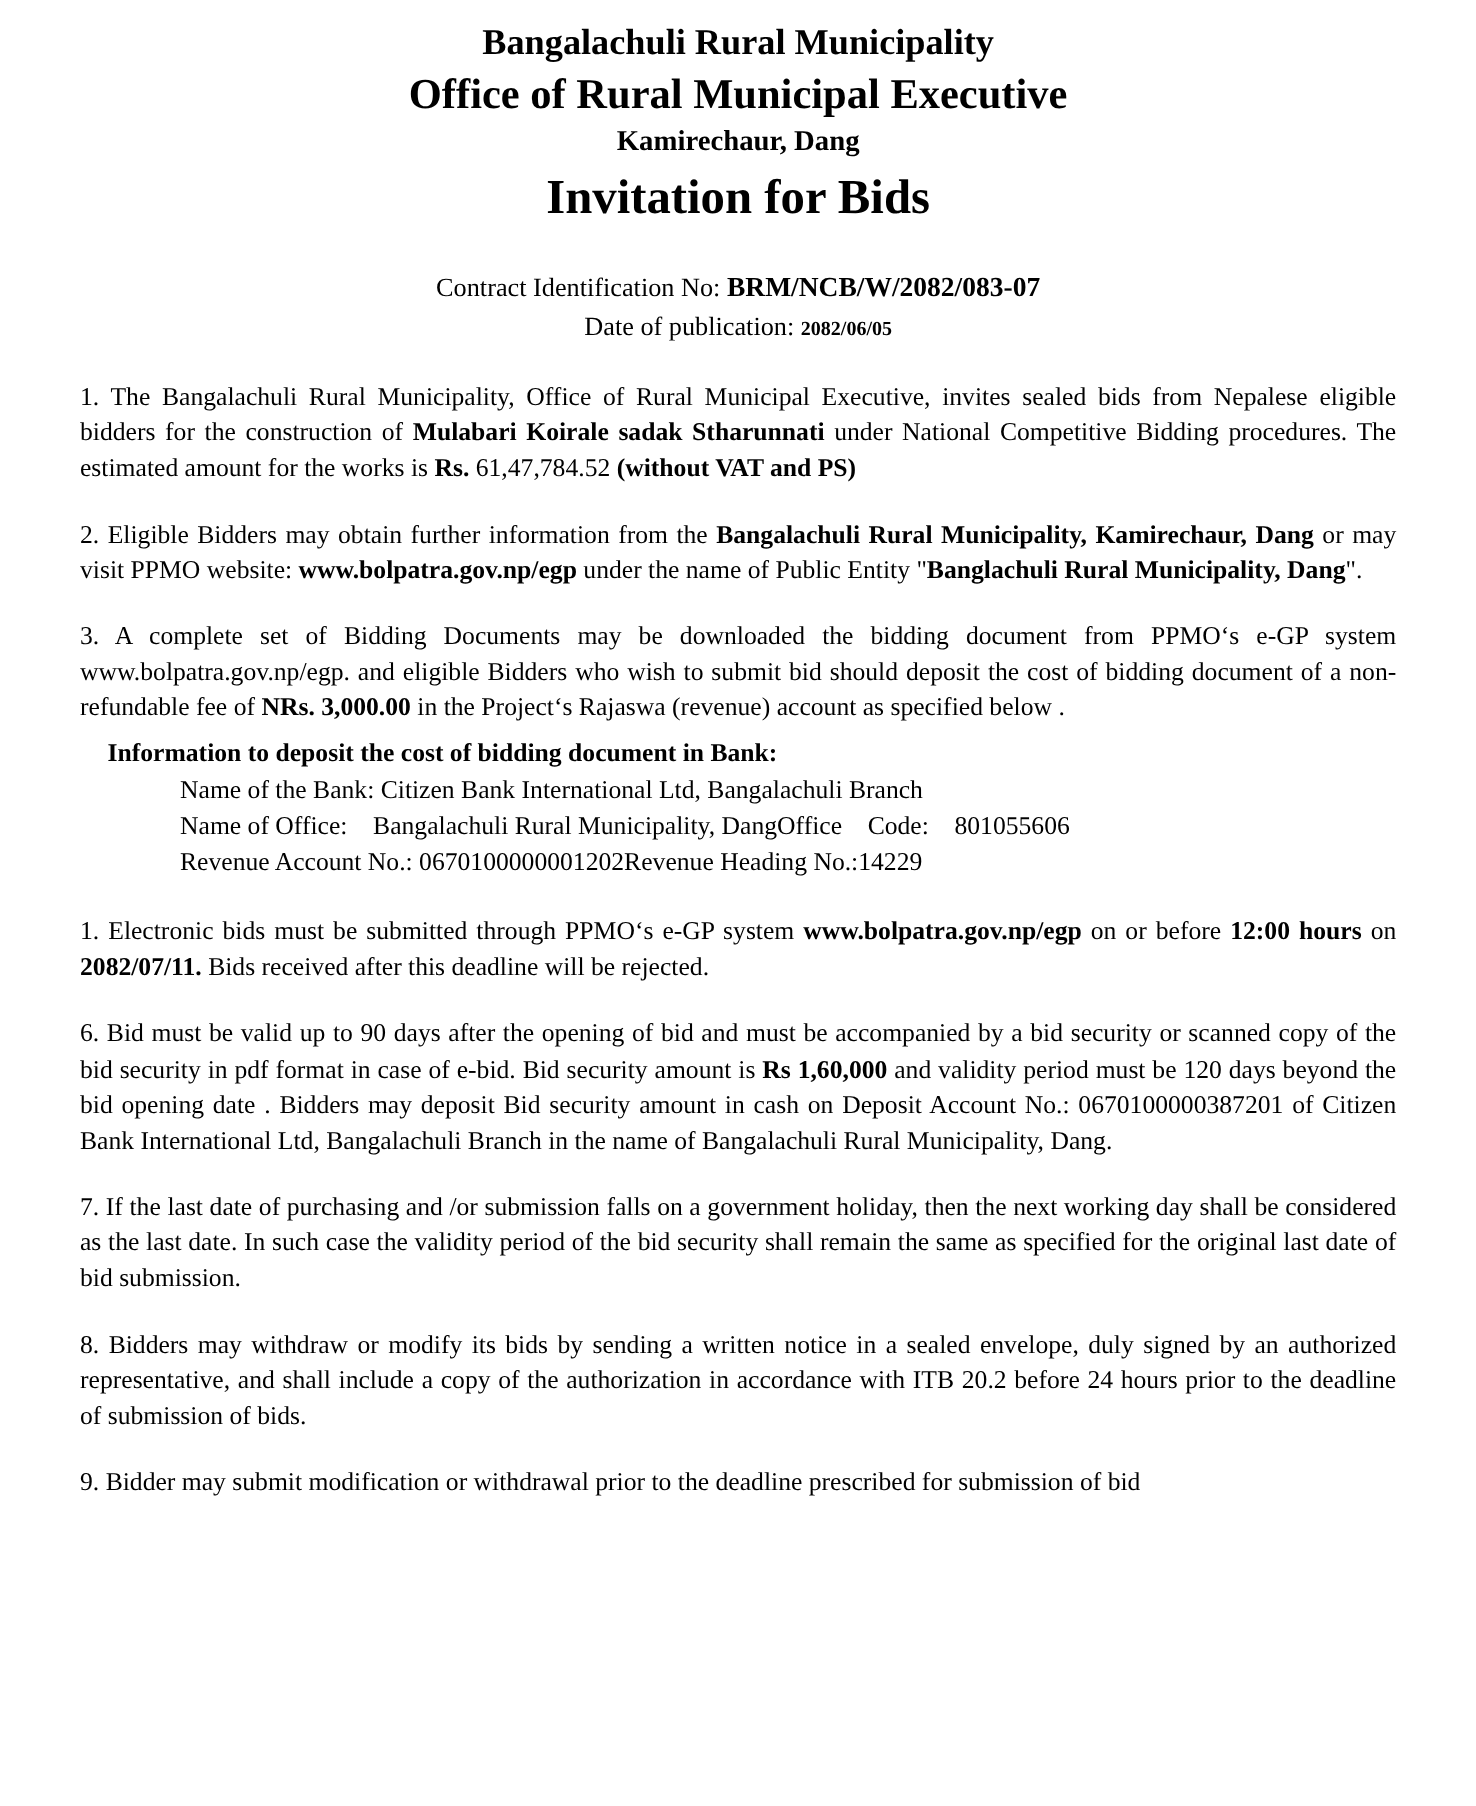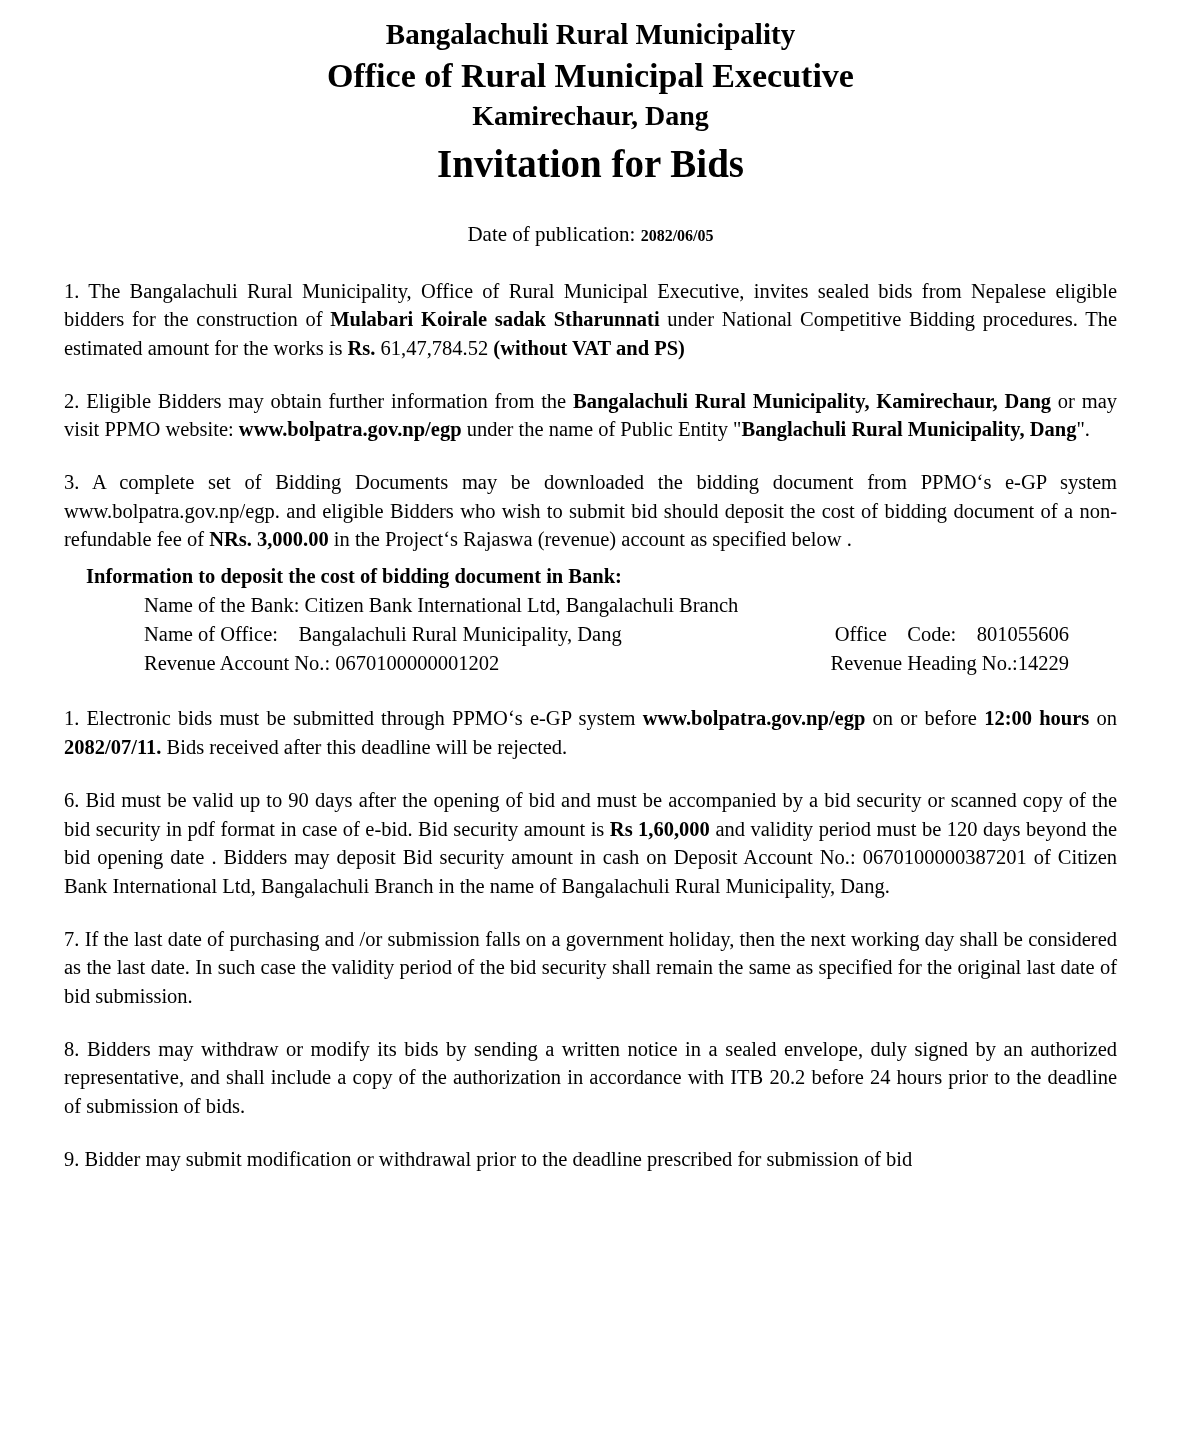--- a/index.html
+++ b/index.html
@@ -10,58 +10,62 @@
     overflow: hidden;
     background: #ffffff;
     color: #000000;
     font-family: "Liberation Serif", "DejaVu Serif", serif;
   }
   .page { padding: 16px 64px 0 64px; }
 
   .doc-header { text-align: center; }
   .h-municipality { font-size: 29px; font-weight: bold; line-height: 1.3; }
   .h-office      { font-size: 34px; font-weight: bold; line-height: 1.3; }
-  .h-location    { font-size: 28px; font-weight: bold; line-height: 1.3; font-family: Liberation Serif, serif; }
+  .h-location    { font-size: 23px; font-weight: bold; line-height: 1.3; font-family: Liberation Serif, serif; }
   .h-title       { font-size: 39px; font-weight: bold; line-height: 1.25; margin-top: 6px; }
 
   .subheader { text-align: center; margin-top: 30px; margin-bottom: 26px; }
   .sub-line { font-size: 21px; line-height: 1.5; }
   .italic { font-style: italic; }
   .sub-line b.project-name { font-size: 22px; }
   .sub-line b.contract-no  { font-size: 22px; }
   .sub-line b.pub-date     { font-size: 16px; }
 
   .para {
     font-size: 20.5px;
     line-height: 1.4;
     text-align: justify;
     margin: 0 0 24px 0;
   }
   .para-tight { margin-bottom: 8px; }
 
   .bank-block { font-size: 20.5px; line-height: 1.42; margin-bottom: 26px; }
   .bank-heading { font-weight: bold; padding-left: 22px; }
   .bank-line { padding-left: 80px; white-space: pre-wrap; }
-  .bank-cols { display: flex; justify-content: space-between; padding-right: 48px; font-family: Liberation Serif, serif; }
+  .bank-cols { display: flex; padding-right: 48px; font-family: Liberation Serif, serif; }
 
   b { font-weight: bold; }
 </style>
 </head>
 <body>
 
 <div class="page">
 
   <header class="doc-header">
     <div class="h-municipality">Bangalachuli Rural Municipality</div>
     <div class="h-office">Office of Rural Municipal Executive</div>
     <div class="h-location">Kamirechaur, Dang</div>
     <div class="h-title">Invitation for Bids</div>
   </header>
 
   <section class="subheader">
+    <div class="sub-line">
+      <span>Contract Identification No:</span>
+      <b class="contract-no">BRM/NCB/W/2082/083-07</b>
+    </div>
     <div class="sub-line">
       <span>Date of publication:</span>
       <b class="pub-date">2082/06/05</b>
     </div>
   </section>
 
   <p class="para"><span>1. The Bangalachuli Rural Municipality, Office of Rural Municipal Executive, invites sealed bids from Nepalese eligible bidders for the construction of </span><b>Mulabari Koirale sadak Stharunnati</b><span> under National Competitive Bidding procedures. The estimated amount for the works is </span><b>Rs.</b><span> 61,47,784.52 </span><b>(without VAT and PS)</b></p>
 
   <p class="para"><span>2. Eligible Bidders may obtain further information from the </span><b>Bangalachuli Rural Municipality, Kamirechaur, Dang</b><span> or may visit PPMO website: </span><b>www.bolpatra.gov.np/egp</b><span> under the name of Public Entity "</span><b>Banglachuli Rural Municipality, Dang</b><span>".</span></p>
 

